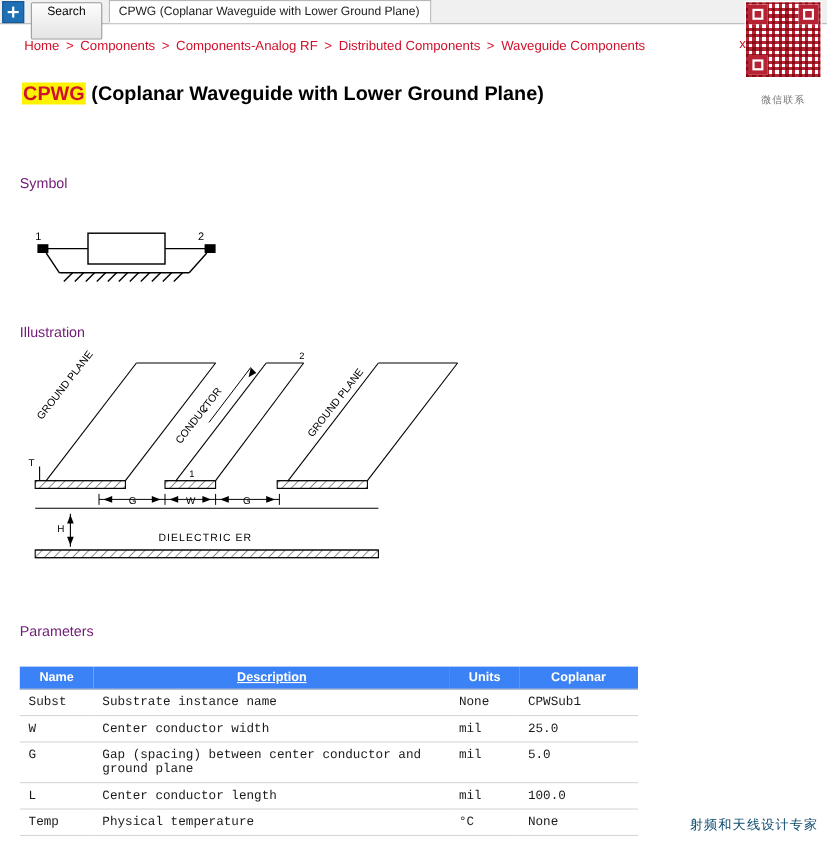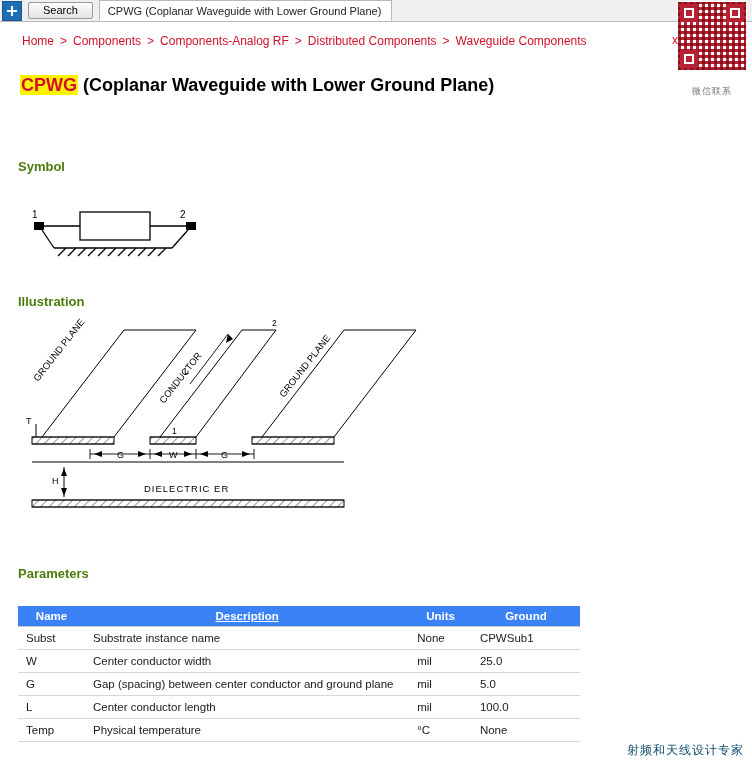--- a/index.html
+++ b/index.html
@@ -31,29 +31,29 @@
     position: relative;
   }
   .tb-icon::before, .tb-icon::after {
     content: ""; position: absolute; background: #ffffff;
   }
   .tb-icon::before { left: 4px; top: 8px; width: 10px; height: 2px; }
   .tb-icon::after  { left: 8px; top: 4px; width: 2px; height: 10px; }
 
   .search-btn {
     margin: 2px 0 2px 4px;
-    padding: 0 14px;
+    padding: 16px 14px;
     height: 17px;
     line-height: 15px;
     font-size: 11px;
     background: linear-gradient(#fdfdfd, #e4e4e4);
     border: 1px solid #9a9a9a;
     border-radius: 2px;
     color: #000;
-    display: inline-flex; align-items: flex-start;
+    display: inline-flex; align-items: flex-end;
   }
   .tab {
     margin-left: 6px;
     padding: 0 10px 0 8px;
     height: 21px;
     line-height: 21px;
     font-size: 11px;
     background: #ffffff;
     border: 1px solid #b8b8b8;
     border-bottom: 1px solid #ffffff;
@@ -109,21 +109,21 @@
   .title .hl {
     background: #fff200;
     color: #d0112b;
     padding: 0 1px;
     text-align: center;
   }
 
   
   .sec-h {
     position: absolute;
-    font-size: 13px; font-weight: bold; color: #4d7c0f;
+    font-size: 13px; font-weight: normal; color: #701a75;
   }
   #h-symbol { top: 159px; left: 18px; }
   #h-illus  { top: 294px; left: 18px; }
   #h-params { top: 566px; left: 18px; }
 
   
   .fig { position: absolute; }
   #fig-symbol { top: 190px; left: 20px; }
   #fig-illus  { top: 312px; left: 14px; }
 
@@ -141,20 +141,21 @@
     text-align: center;
     padding: 4px 8px;
     border-bottom: 1px solid #c9c9c9;
     font-size: 11.5px;
   }
   .ptable td {
     padding: 5px 8px;
     border-bottom: 1px solid #d6d6d6;
     color: #1a1a1a;
     vertical-align: top;
+    font-family: Liberation Mono, monospace;
   }
   .ptable .c-name { width: 62px; }
   .ptable .c-desc { width: 300px; text-decoration: underline; }
   .ptable .c-units { width: 58px; }
   .ptable .c-default { width: 100px; }
 
   
   .wm {
     position: absolute; right: 8px; bottom: 10px;
     text-align: right;
@@ -350,21 +351,21 @@
   </div>
 
   <div class="sec-h" id="h-params">Parameters</div>
 
   <table class="ptable">
     <thead>
       <tr>
         <th class="c-name">Name</th>
         <th class="c-desc">Description</th>
         <th class="c-units">Units</th>
-        <th class="c-default">Ground</th>
+        <th class="c-default">Coplanar</th>
       </tr>
     </thead>
     <tbody>
       <tr>
         <td>Subst</td>
         <td>Substrate instance name</td>
         <td>None</td>
         <td>CPWSub1</td>
       </tr>
       <tr>

